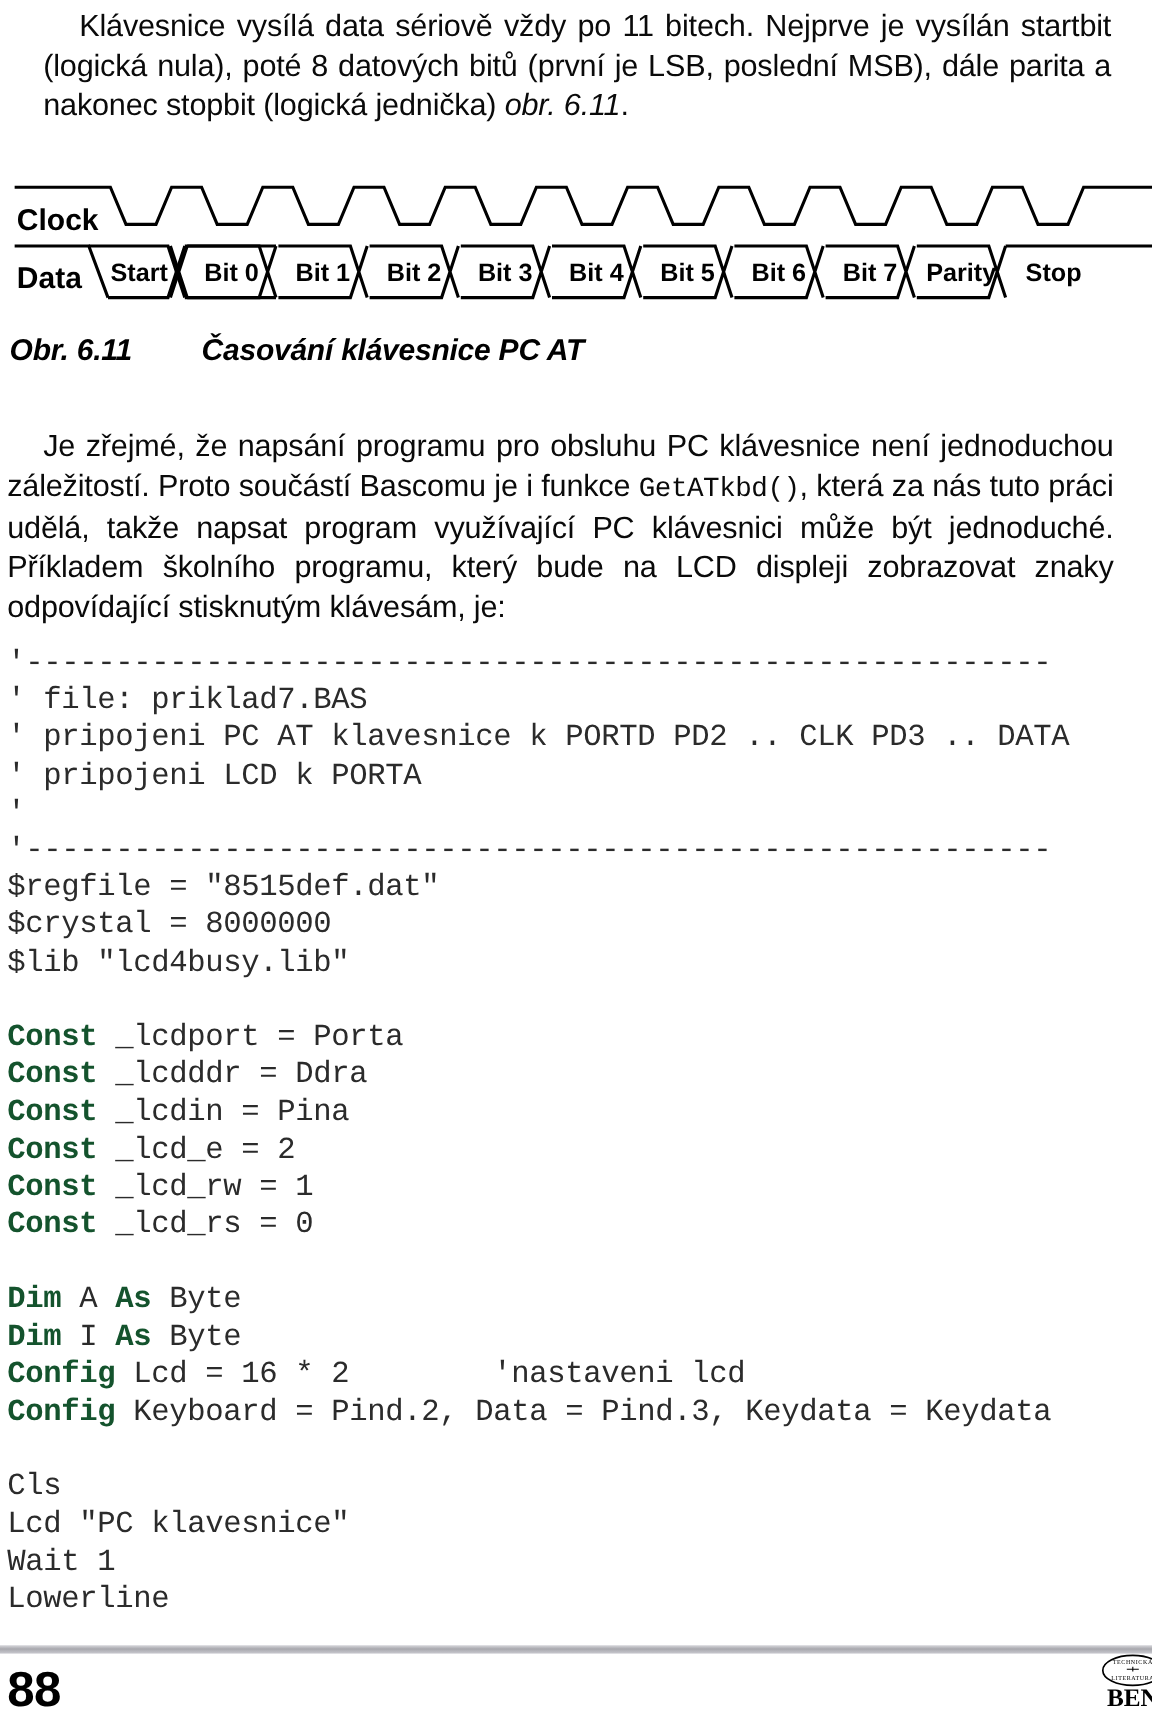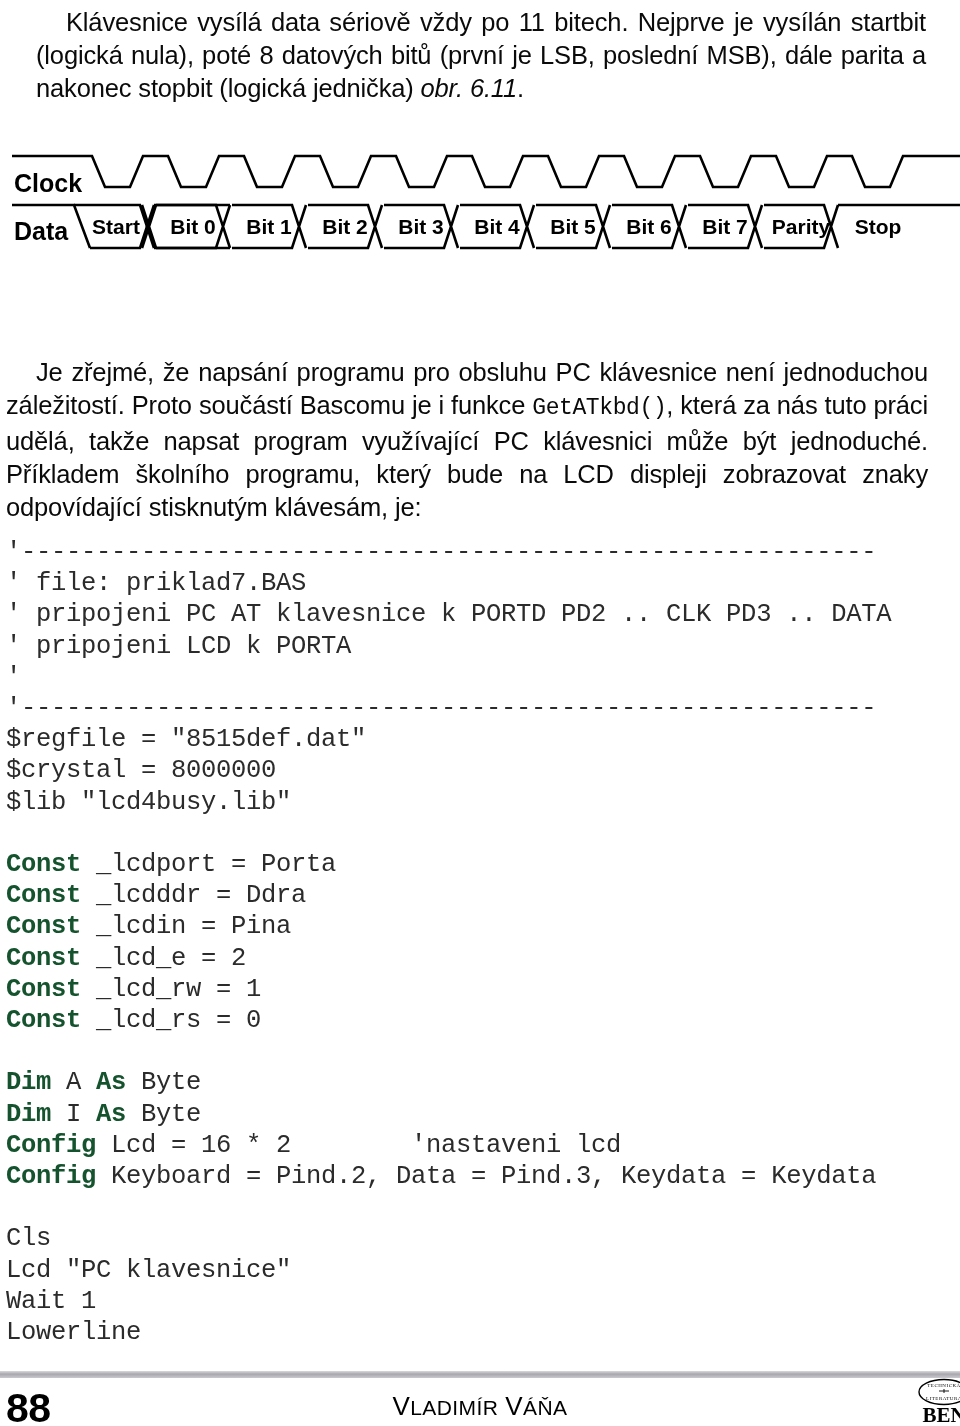--- a/index.html
+++ b/index.html
@@ -207,30 +207,30 @@
         <text x="485" y="94">Bit 4</text>
         <text x="561" y="94">Bit 5</text>
         <text x="637" y="94">Bit 6</text>
         <text x="713" y="94">Bit 7</text>
         <text x="789" y="94">Parity</text>
         <text x="866" y="94">Stop</text>
       </g>
     </svg>
   </div>
 
+  <div id="figure-caption"><span class="cap-num">Obr. 6.11</span><span class="cap-gap"></span><span>Časování klávesnice PC AT</span></div>
 
   <div class="para" id="body-paragraph">
     <span class="ind"></span><span>Je zřejmé, že napsání programu pro obsluhu PC klávesnice není jednoduchou záležitostí. Proto součástí Bascomu je i funkce </span><code class="inline-mono">GetATkbd()</code><span>, která za nás tuto práci udělá, takže napsat program využívající PC klávesnici může být jednoduché. Příkladem školního programu, který bude na LCD displeji zobrazovat znaky odpovídající stisknutým klávesám, je:</span>
   </div>
 
   <div id="code-block"><span class="ln"><span>'---------------------------------------------------------</span></span><span class="ln"><span>' file: priklad7.BAS</span></span><span class="ln"><span>' pripojeni PC AT klavesnice k PORTD PD2 .. CLK PD3 .. DATA</span></span><span class="ln"><span>' pripojeni LCD k PORTA</span></span><span class="ln"><span>'</span></span><span class="ln"><span>'---------------------------------------------------------</span></span><span class="ln"><span>$regfile = "8515def.dat"</span></span><span class="ln"><span>$crystal = 8000000</span></span><span class="ln"><span>$lib "lcd4busy.lib"</span></span><span class="ln">&nbsp;</span><span class="ln"><span class="kw">Const</span><span> _lcdport = Porta</span></span><span class="ln"><span class="kw">Const</span><span> _lcdddr = Ddra</span></span><span class="ln"><span class="kw">Const</span><span> _lcdin = Pina</span></span><span class="ln"><span class="kw">Const</span><span> _lcd_e = 2</span></span><span class="ln"><span class="kw">Const</span><span> _lcd_rw = 1</span></span><span class="ln"><span class="kw">Const</span><span> _lcd_rs = 0</span></span><span class="ln">&nbsp;</span><span class="ln"><span class="kw">Dim</span><span> A </span><span class="kw">As</span><span> Byte</span></span><span class="ln"><span class="kw">Dim</span><span> I </span><span class="kw">As</span><span> Byte</span></span><span class="ln"><span class="kw">Config</span><span> Lcd = 16 * 2        'nastaveni lcd</span></span><span class="ln"><span class="kw">Config</span><span> Keyboard = Pind.2, Data = Pind.3, Keydata = Keydata</span></span><span class="ln">&nbsp;</span><span class="ln"><span>Cls</span></span><span class="ln"><span>Lcd "PC klavesnice"</span></span><span class="ln"><span>Wait 1</span></span><span class="ln"><span>Lowerline</span></span></div>
 
   <div id="footer-rule"></div>
   <div id="page-number">88</div>
-  <div id="footer-author"><span class="sc-big">V</span><span class="sc-small">LADIMÍR</span>&nbsp;<span class="sc-big">V</span><span class="sc-small">ÁŇA</span></div>
 
   <div id="publisher-logo">
     <svg width="56" height="46" viewBox="0 0 56 46" xmlns="http://www.w3.org/2000/svg">
       <ellipse cx="28" cy="14" rx="25" ry="12.5" fill="none" stroke="#000" stroke-width="1.4"></ellipse>
       <text x="28" y="9" text-anchor="middle" font-family="Liberation Serif, serif" font-size="5" letter-spacing="0.5" fill="#000">TECHNICKÁ</text>
       <line x1="23" y1="13" x2="33" y2="13" stroke="#000" stroke-width="0.9"></line>
       <line x1="28" y1="11" x2="28" y2="15" stroke="#000" stroke-width="0.9"></line>
       <text x="28" y="22" text-anchor="middle" font-family="Liberation Serif, serif" font-size="5" letter-spacing="0.5" fill="#000">LITERATURA</text>
       <text x="28" y="44" text-anchor="middle" font-family="Liberation Serif, serif" font-size="21" font-weight="bold" fill="#000">BEN</text>
     </svg>

